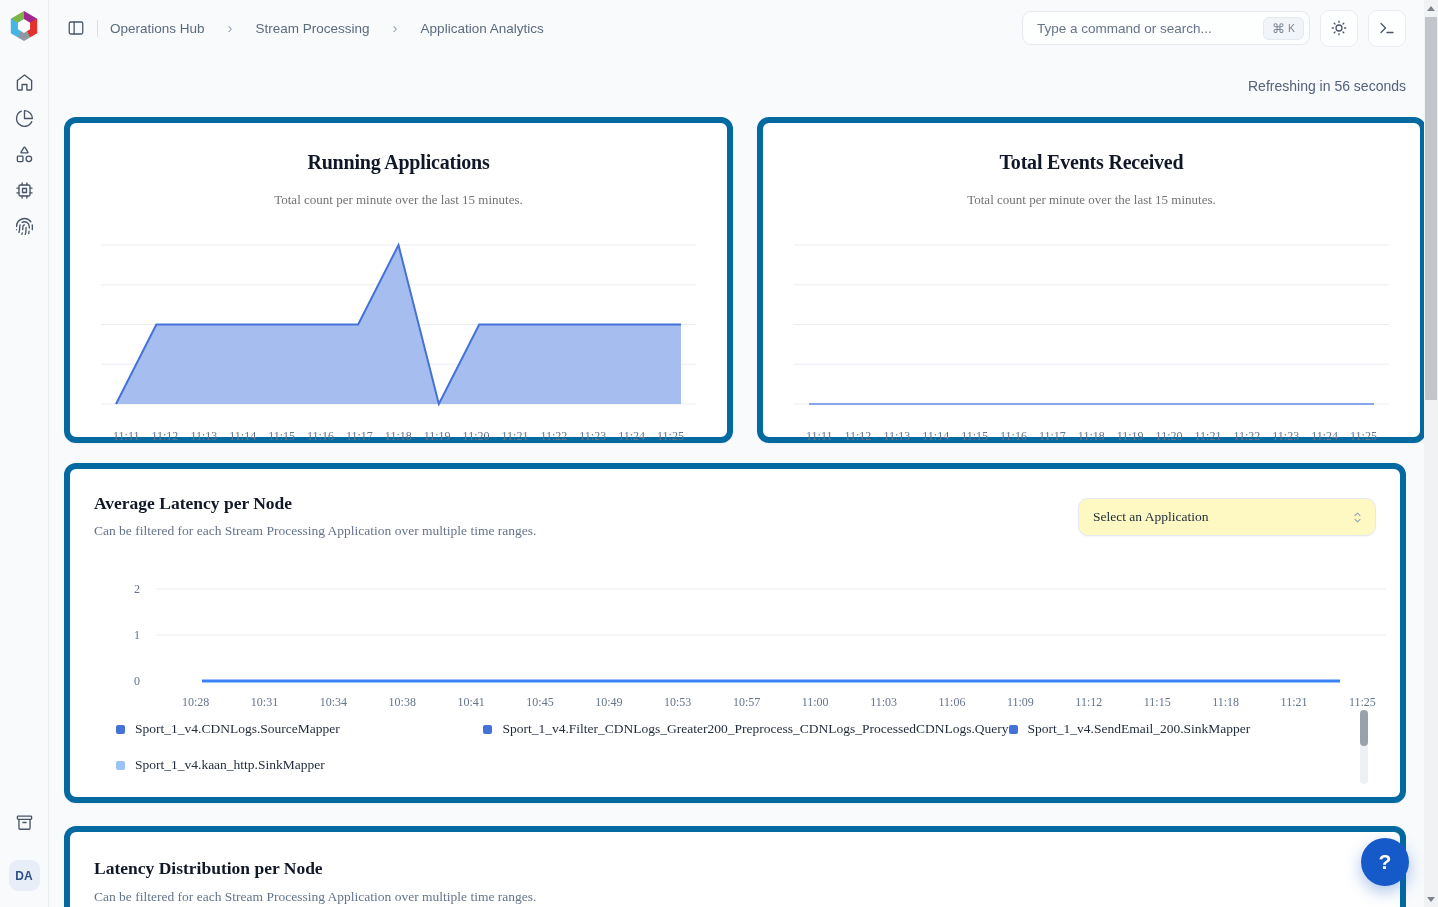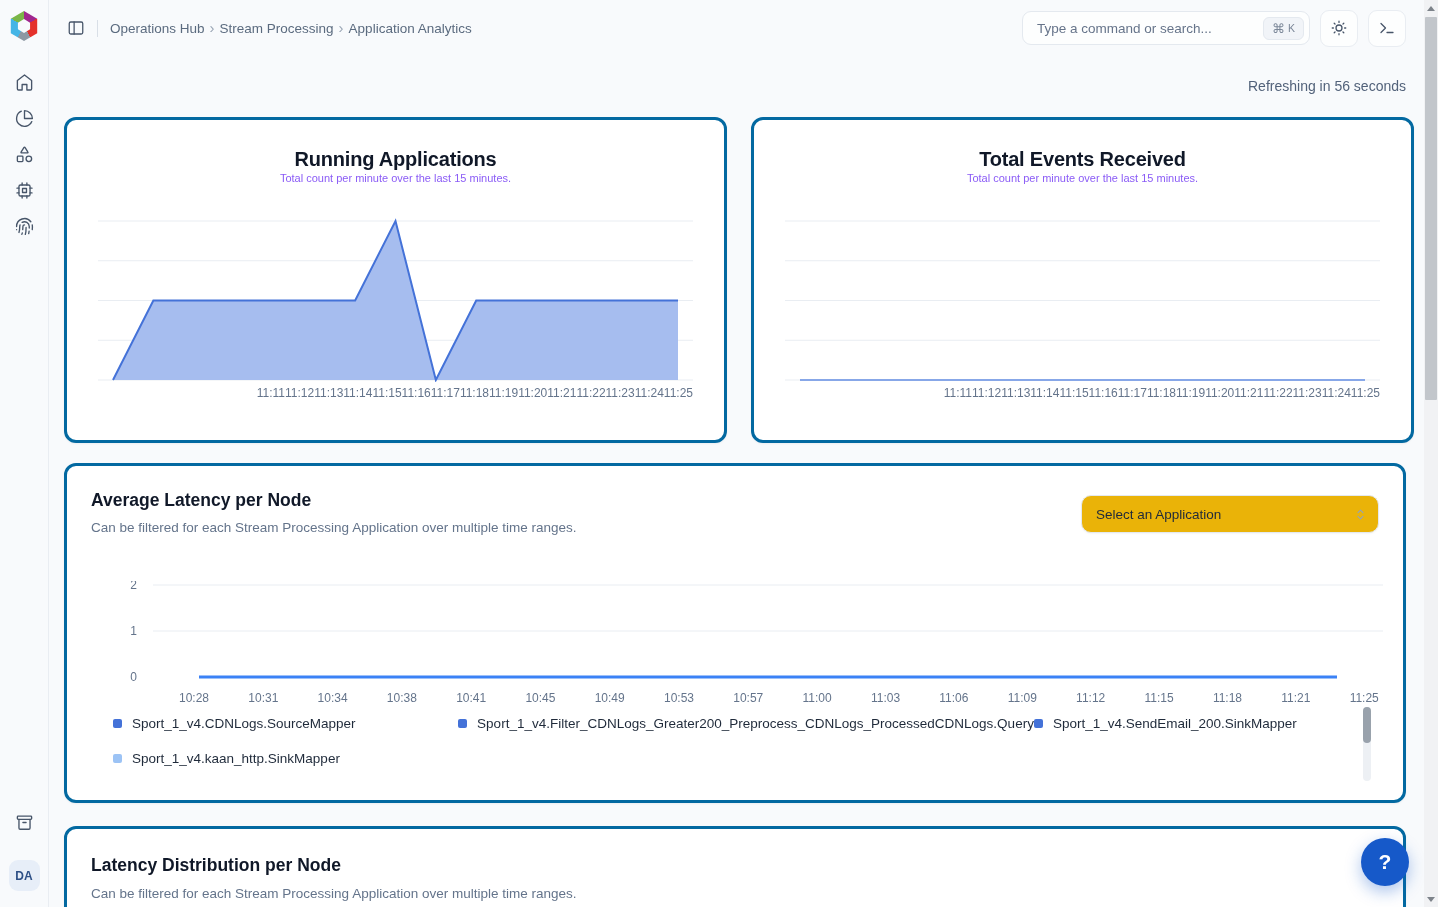--- a/index.html
+++ b/index.html
@@ -40,21 +40,21 @@
     display:flex; align-items:center; justify-content:center;
     font-size:12px; font-weight:bold; color:#2d4f86; cursor:pointer;
   }
 
   
   .main { flex:1; display:flex; flex-direction:column; min-width:0; }
   header { height:56px; flex:0 0 56px; display:flex; align-items:center; padding:0 32px 0 12px; }
   .panel-toggle { color:#475569; width:30px; height:30px; }
   .panel-toggle svg { width:18px; height:18px; }
   .hdr-divider { width:1px; height:17px; background:#d9dfe7; margin:0 12px 0 6px; }
-  .breadcrumb { display:flex; align-items:center; gap:5px; font-size:13.5px; color:#5b6b7f; }
+  .breadcrumb { display:flex; align-items:center; gap:23px; font-size:13.5px; color:#5b6b7f; }
   .crumb { cursor:pointer; }
   .crumb-sep { color:#9aa6b5; font-size:15px; line-height:1; transform:translateY(-1px); }
   .header-right { margin-left:auto; display:flex; align-items:center; gap:10px; }
   .search {
     width:288px; height:34px; background:#fdfefe; border:1px solid #e4e9ef; border-radius:9px;
     display:flex; align-items:center; padding:0 5px 0 12px; gap:8px;
   }
   .search input { border:none; outline:none; flex:1; min-width:0; font-size:13.5px; background:transparent; color:#334155; font-family:"Liberation Sans",sans-serif; }
   .search input::placeholder { color:#66748a; }
   .kbd {
@@ -66,38 +66,39 @@
     width:38px; height:37px; background:#fdfefe; border:1px solid #e9edf2; border-radius:9px;
     display:flex; align-items:center; justify-content:center; cursor:pointer; color:#475569;
   }
   .hbtn svg { width:18px; height:18px; stroke:currentColor; fill:none; stroke-width:1.7; stroke-linecap:round; stroke-linejoin:round; }
 
   .content { flex:1; padding:0 32px 0 15px; position:relative; }
   .refresh-line { text-align:right; font-size:14px; color:#52627a; margin:22px 0 23px; }
 
   .cards-row { display:flex; gap:24px; }
   .card {
-    background:#fff; border:3px solid #0369a1; border-radius:12px;
+    background:#fff; border:6px solid #0369a1; border-radius:12px;
     box-shadow:0 1px 2px rgba(16,24,40,.05);
+    font-family:Liberation Serif, serif;
   }
   .chart-card { flex:1; height:326px; padding:28px 31px 0; }
   .chart-card h2 { margin:0; text-align:center; font-size:20px; font-weight:700; color:#101828; letter-spacing:-.2px; }
-  .chart-card .sub { text-align:center; font-size:11px; color:#8b5cf6; margin-top:1px; }
+  .chart-card .sub { text-align:center; font-size:13px; color:#737373; margin-top:18px; }
   .chart-box { height:165px; margin-top:33px; }
   .chart-box svg { display:block; }
-  .x-labels { display:flex; justify-content:flex-end; margin-top:4px; font-size:12px; color:#64748b; }
+  .x-labels { display:flex; justify-content:center; margin-top:23px; font-size:12px; color:#64748b;gap:12px; }
 
   
   .latency-card { margin-top:20px; height:340px; padding:24px 24px 0; position:relative; }
   .lat-header { display:flex; justify-content:space-between; align-items:flex-start; }
   .lat-titles h2 { margin:0; font-size:17.5px; font-weight:700; color:#101828; }
   .lat-titles .sub { font-size:13.5px; color:#64748b; margin-top:9px; }
   .selects { display:flex; gap:10px; padding-top:5px; }
   .select {
-    height:38px; border:1px solid #e4e9ef; border-radius:10px; background:#eab308;
+    height:38px; border:1px solid #e4e9ef; border-radius:10px; background:#fef9c3;
     display:flex; align-items:center; justify-content:space-between;
     padding:0 10px 0 14px; font-size:13.5px; color:#1e293b; cursor:pointer;
     box-shadow:0 1px 2px rgba(16,24,40,.04);
   }
   .select.app { width:298px; } .select.range { width:158px; }
   .select svg { width:15px; height:15px; stroke:#94a3b8; fill:none; stroke-width:1.8; stroke-linecap:round; stroke-linejoin:round; }
   .lat-chart { margin-top:46px; height:104px; }
   .lat-xlabels { display:flex; justify-content:space-between; padding-left:88px; margin-top:6px; font-size:12px; color:#64748b; }
   .legend { display:grid; grid-template-columns:1fr 1fr 1fr; row-gap:20px; margin-top:11px; padding-left:22px; }
   .legend-item { display:flex; align-items:center; gap:10px; font-size:13.5px; color:#1f2a3a; cursor:pointer; }

